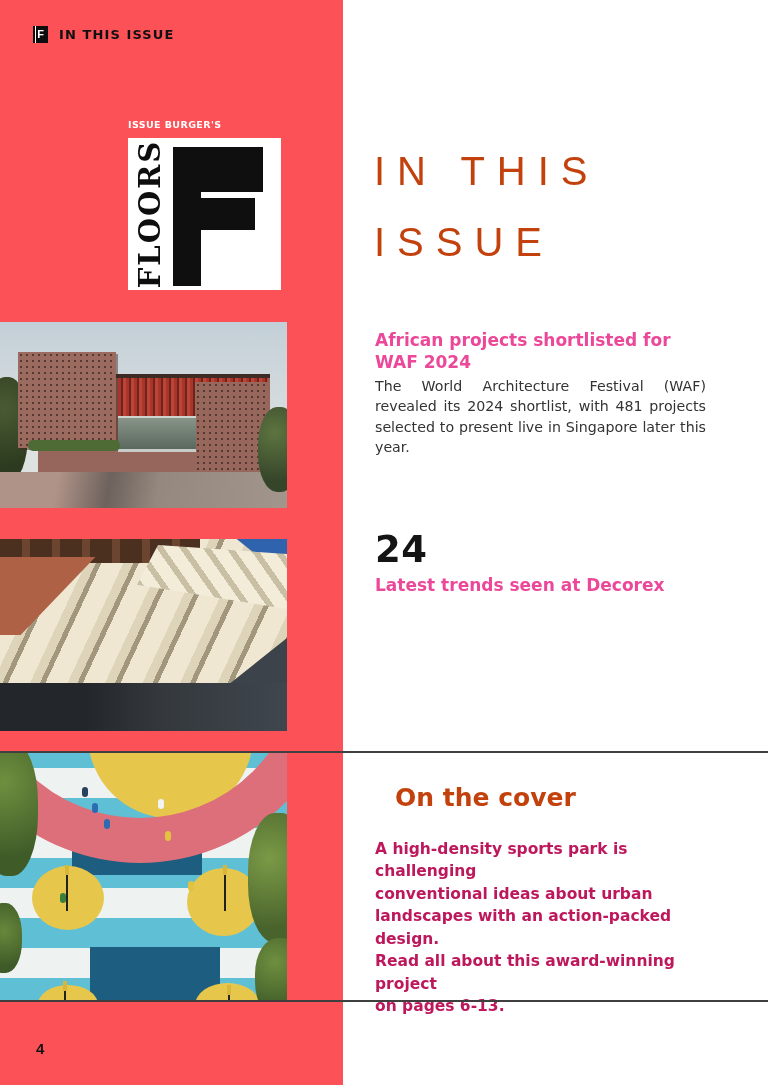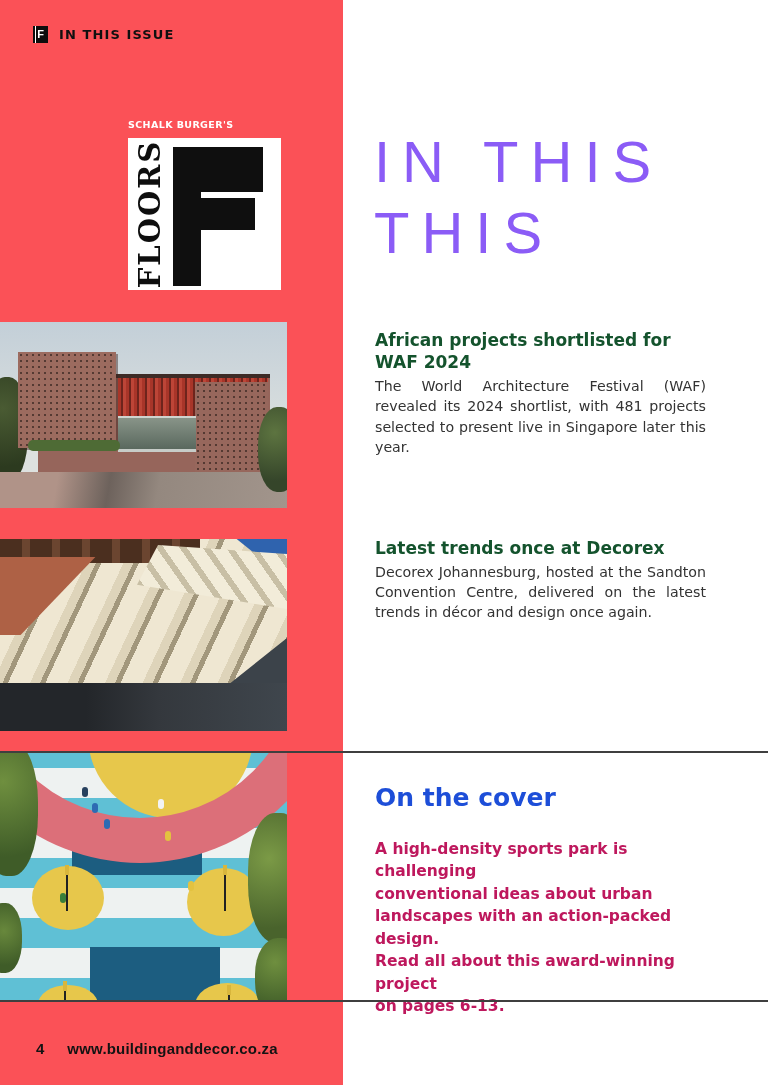--- a/index.html
+++ b/index.html
@@ -77,51 +77,51 @@
   .pp-person{position:absolute;width:6px;height:10px;border-radius:3px;}
   .pp-pole{position:absolute;width:2px;height:46px;background:#222;}
   .pp-pole::after{content:"";position:absolute;left:-1px;top:0;width:4px;height:10px;background:#d8b63c;}
 
   
   .rule{position:absolute;left:0;width:768px;height:1.5px;background:#3f3f3f;z-index:3;}
   .rule-1{top:751px;}
   .rule-2{top:1000px;}
 
   
-  .big-title{position:absolute;left:374px;top:126px;z-index:2;font-family:"Liberation Sans",sans-serif;
-    font-weight:300;font-size:58px;line-height:71px;letter-spacing:12px;color:#8b5cf6;}
+  .big-title{position:absolute;left:374px;top:136px;z-index:2;font-family:"Liberation Sans",sans-serif;
+    font-weight:300;font-size:40px;line-height:71px;letter-spacing:12px;color:#c2410c;}
   .toc-section{position:absolute;left:375px;width:331px;z-index:2;}
   .sec-14{top:318px;}
   .sec-24{top:531px;}
   .sec-num{font:800 37px/1 "DejaVu Sans",sans-serif;color:#141414;letter-spacing:0.5px;}
-  .sec-heading{margin-top:11px;font:700 17px/1.3 "DejaVu Sans",sans-serif;color:#14532d;white-space:pre-line;}
+  .sec-heading{margin-top:11px;font:700 17px/1.3 "DejaVu Sans",sans-serif;color:#ec4899;white-space:pre-line;}
   .sec-body{margin-top:3px;font:400 14.2px/1.42 "DejaVu Sans",sans-serif;color:#333333;text-align:justify;}
   .sec-24 .sec-heading{margin-top:6px;}
   .cover-block{position:absolute;left:375px;top:783px;width:331px;z-index:2;}
-  .cover-heading{font:700 25px/1.2 "DejaVu Sans",sans-serif;color:#1d4ed8;}
+  .cover-heading{font:700 25px/1.2 "DejaVu Sans",sans-serif;color:#c2410c;margin-left:20px;}
   .cover-body{margin-top:25px;font:700 15.5px/1.45 "DejaVu Sans",sans-serif;color:#be185d;white-space:pre-line;}
 
   
   .footer{position:absolute;left:36px;top:1040px;z-index:4;display:flex;align-items:baseline;gap:23px;}
   .footer-num{font:700 15px/1.2 "Liberation Sans",sans-serif;color:#131313;}
   .footer-url{font:700 15px/1.2 "Liberation Sans",sans-serif;color:#131313;letter-spacing:0.2px;}
 </style>
 </head>
 <body>
 
 <div class="page">
 
   <div class="coral-band"></div>
 
   <div class="hdr">
     <div class="hdr-icon">F</div>
     <div class="hdr-label">IN THIS ISSUE</div>
   </div>
 
-  <div class="logo-tagline">SCHALK BURGER'S</div>
+  <div class="logo-tagline">ISSUE BURGER'S</div>
   <div class="logo-box">
     <div class="logo-floors">FLOORS</div>
     <div class="f-stem"></div>
     <div class="f-bar-top"></div>
     <div class="f-bar-mid"></div>
   </div>
 
   <div class="photo photo-building">
     <div class="pb-tree-l"></div>
     <div class="pb-mass"></div>
@@ -167,41 +167,40 @@
     <div class="pp-person" style="left:165px;top:78px;background:#e3c23f;"></div>
     <div class="pp-person" style="left:188px;top:128px;background:#e3c23f;"></div>
     <div class="pp-person" style="left:60px;top:140px;background:#3a7f3a;"></div>
   </div>
 
   <div class="rule rule-1"></div>
   <div class="rule rule-2"></div>
 
   <div class="big-title">
     <div>IN THIS</div>
-    <div>THIS</div>
+    <div>ISSUE</div>
   </div>
 
   <div class="toc-section sec-14">
     <div class="sec-heading">African projects shortlisted for
 WAF 2024</div>
     <div class="sec-body">The World Architecture Festival (WAF) revealed its 2024 shortlist, with 481 projects selected to present live in Singapore later this year.</div>
   </div>
 
   <div class="toc-section sec-24">
-    <div class="sec-heading">Latest trends once at Decorex</div>
-    <div class="sec-body">Decorex Johannesburg, hosted at the Sandton Convention Centre, delivered on the latest trends in décor and design once again.</div>
+    <div class="sec-num">24</div>
+    <div class="sec-heading">Latest trends seen at Decorex</div>
   </div>
 
   <div class="cover-block">
     <div class="cover-heading">On the cover</div>
     <div class="cover-body">A high-density sports park is challenging
 conventional ideas about urban
 landscapes with an action-packed design.
 Read all about this award-winning project
 on pages 6-13.</div>
   </div>
 
   <div class="footer">
     <div class="footer-num">4</div>
-    <div class="footer-url">www.buildinganddecor.co.za</div>
   </div>
 
 </div>
 
 </body></html>

